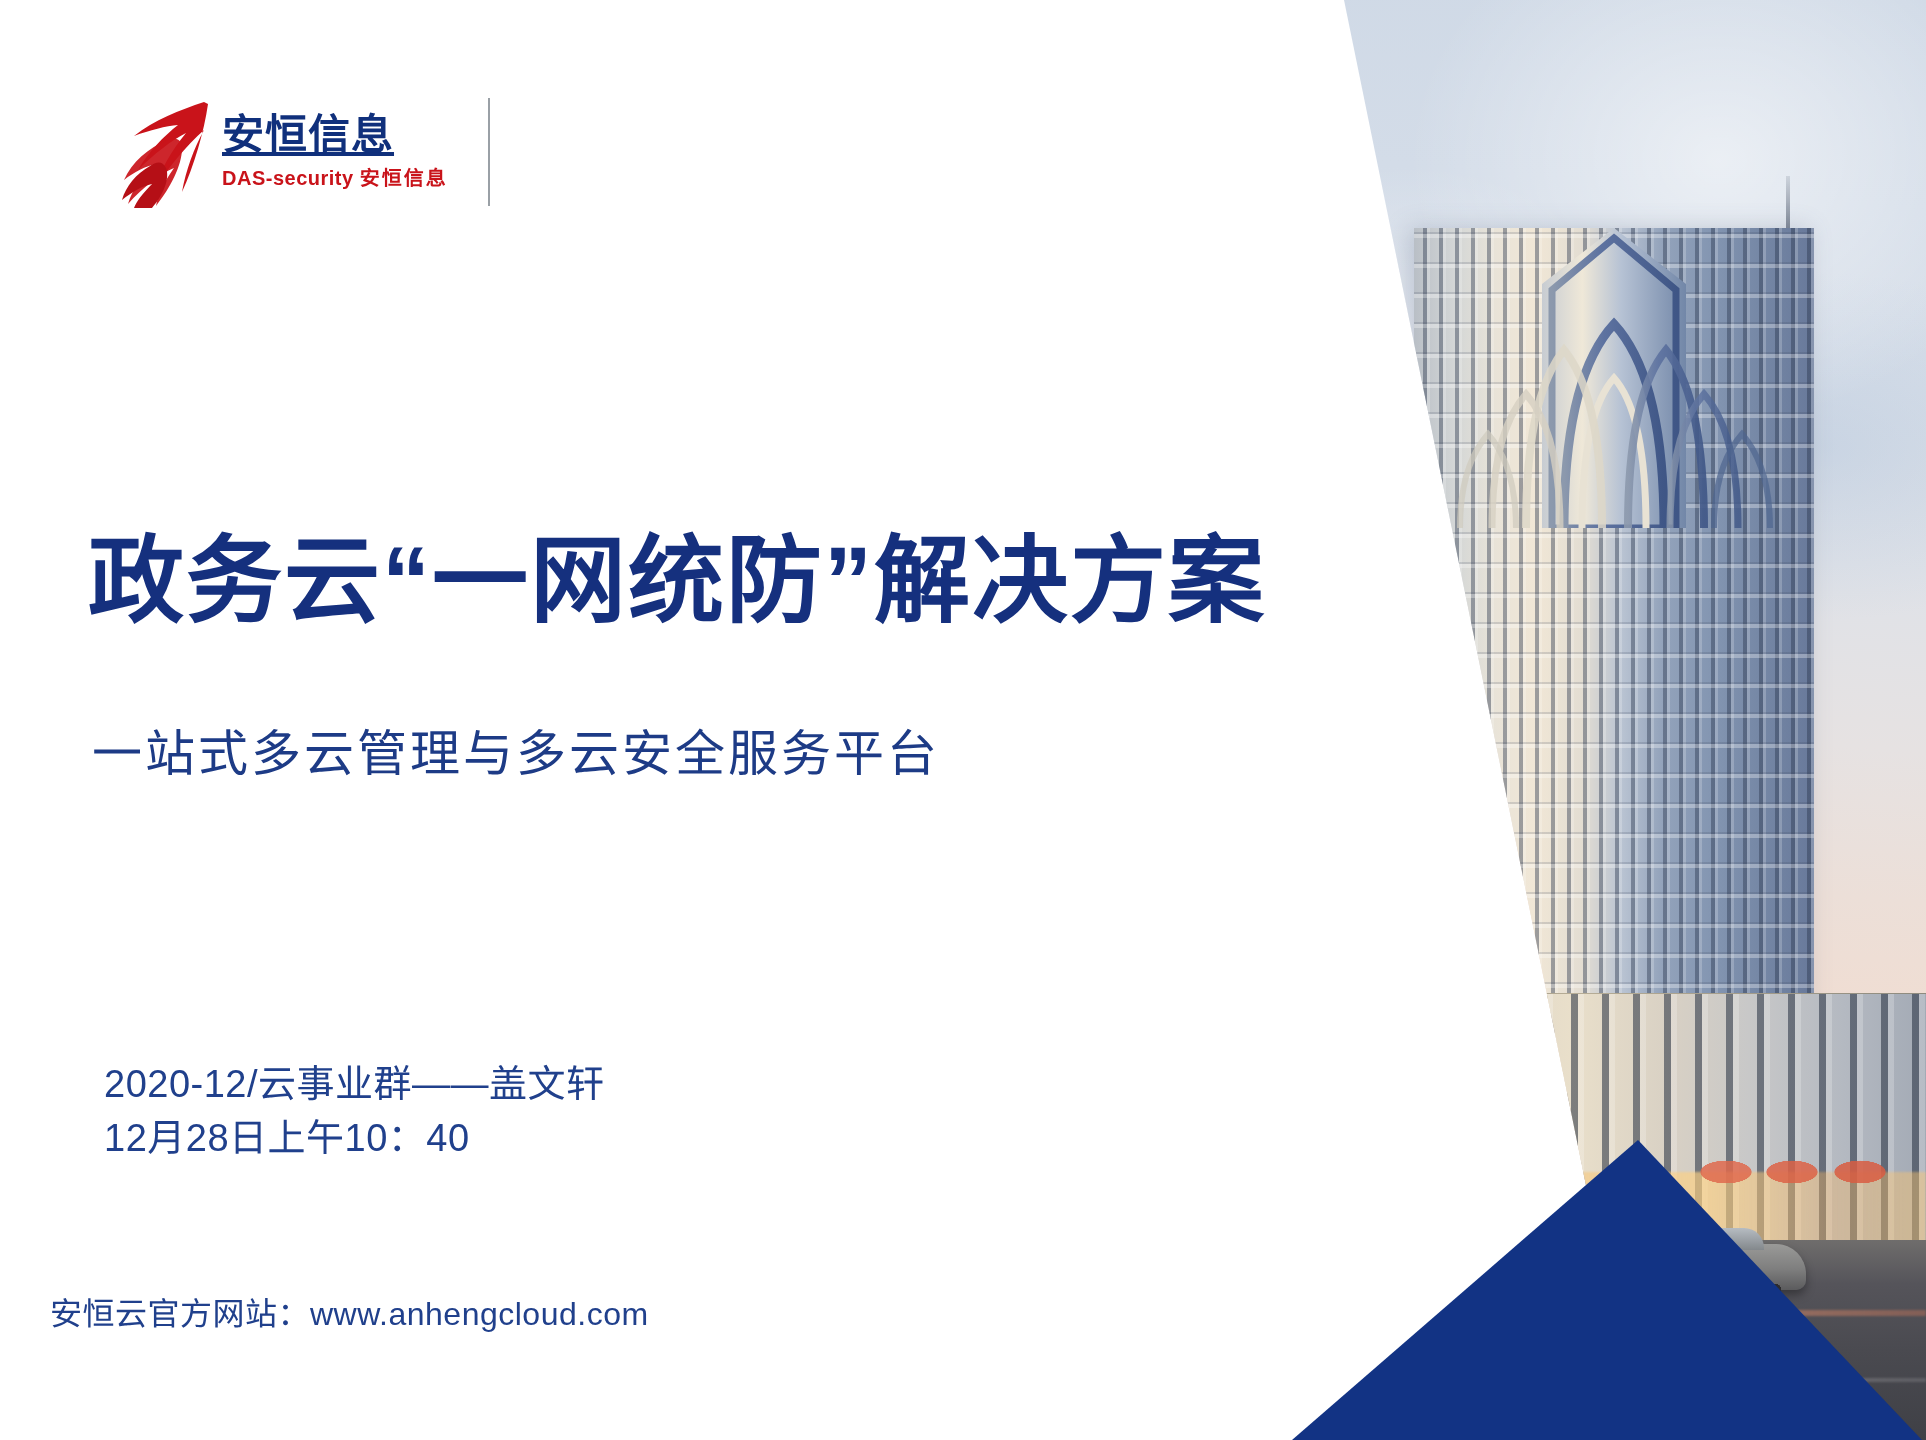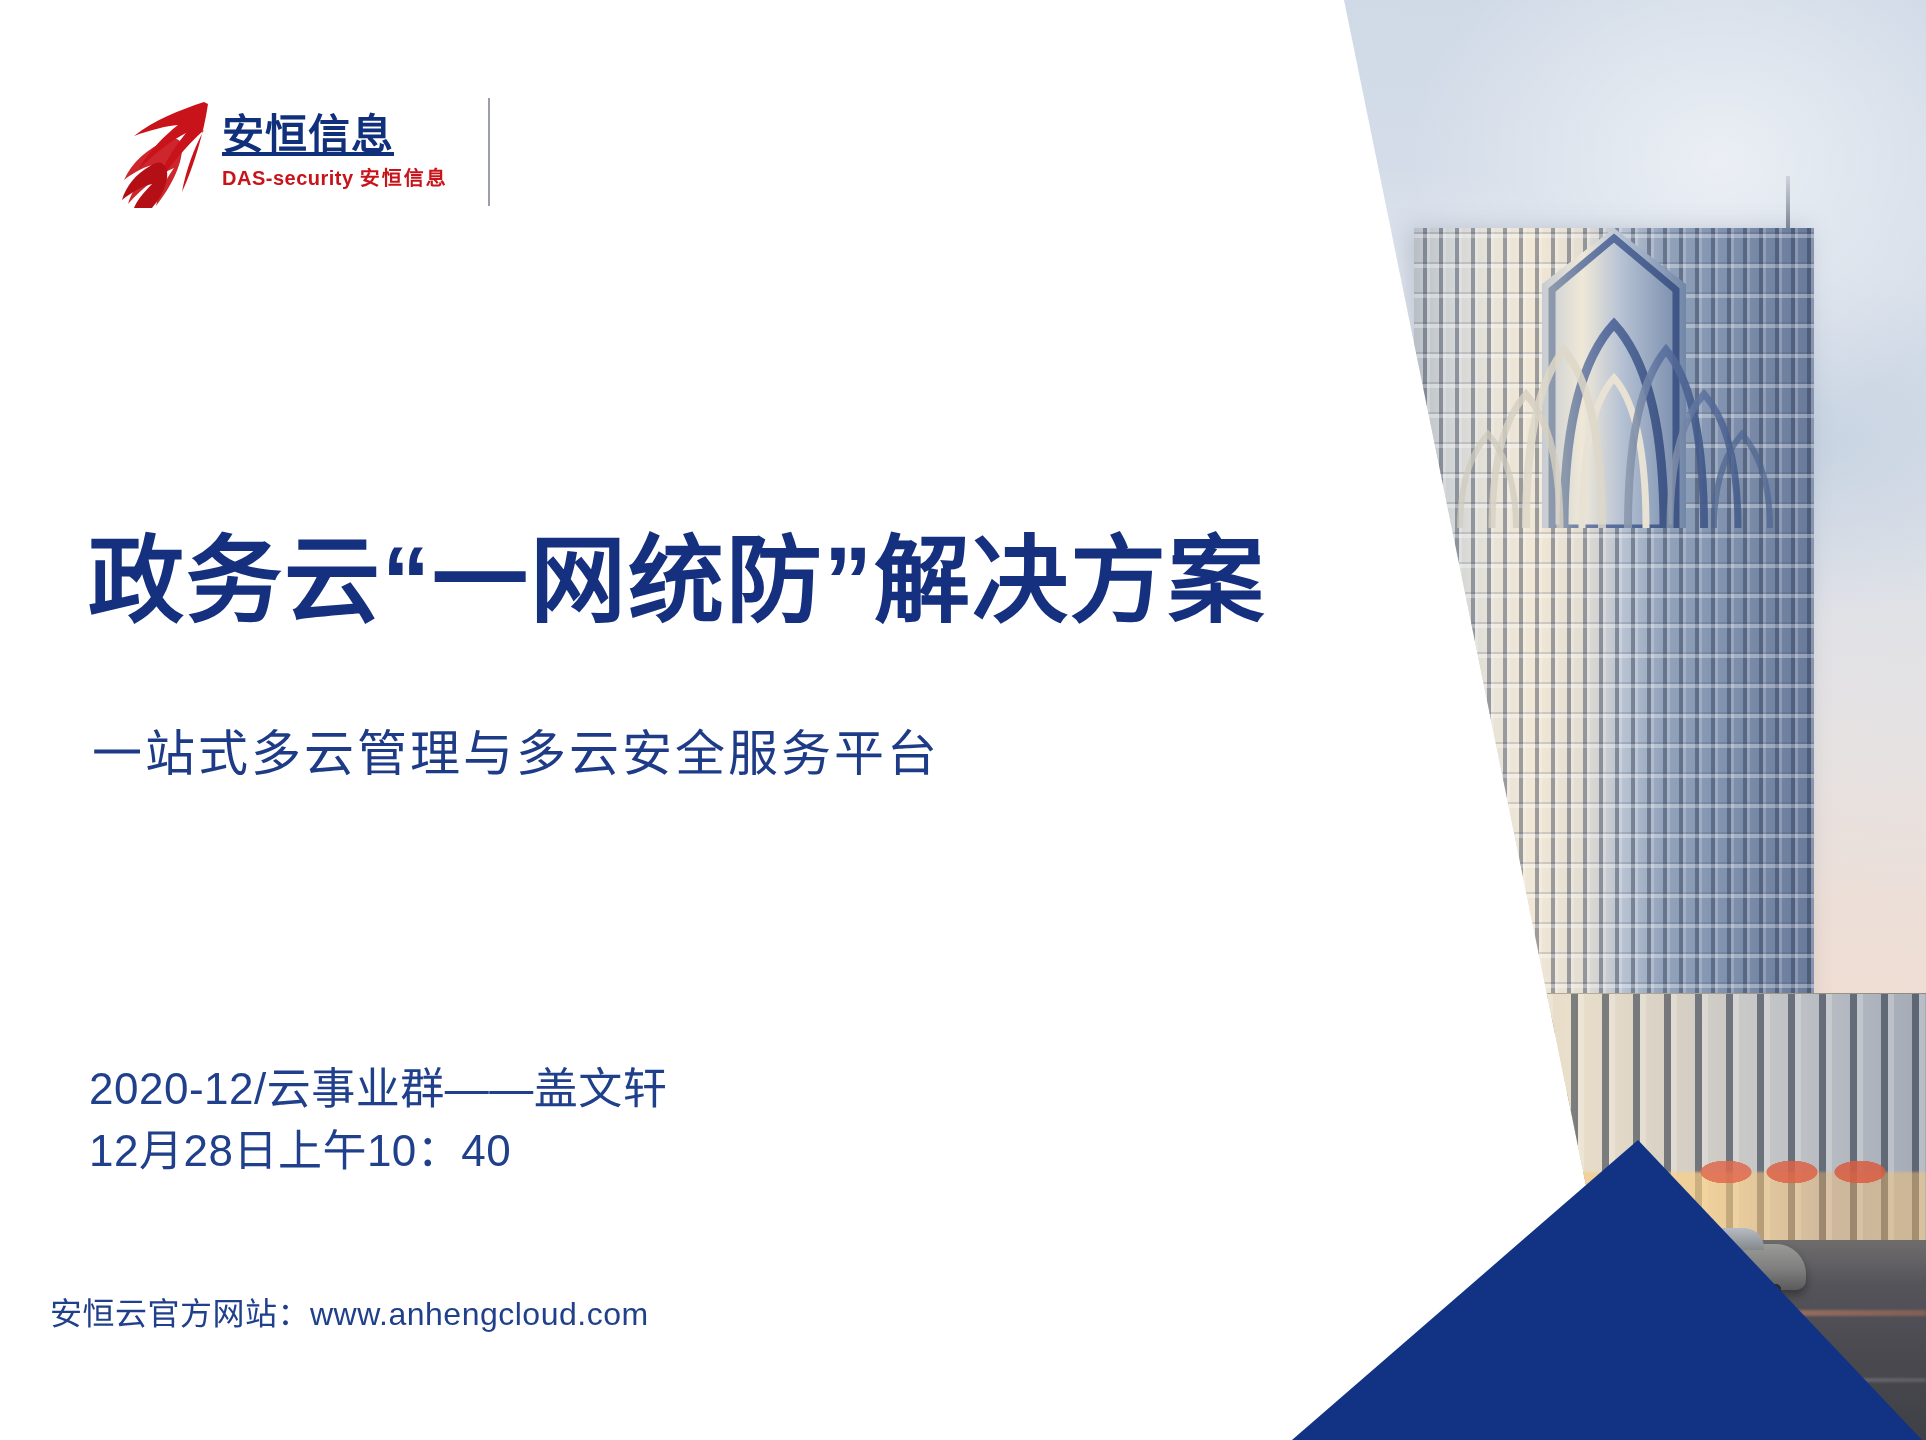--- a/index.html
+++ b/index.html
@@ -355,24 +355,24 @@
     color: #1d3b86;
     letter-spacing: 3px;
     line-height: 1.2;
     white-space: nowrap;
     margin-top: 30px;
   }
 
   
   .meta {
     position: absolute;
-    left: 89px;
+    left: 104px;
     top: 1058px;
     color: #20408c;
-    font-size: 44px;
+    font-size: 38px;
     line-height: 1.42;
     letter-spacing: 0.5px;
   }
   .meta div { white-space: nowrap; }
 
   
   .footer {
     position: absolute;
     left: 50px;
     top: 1288px;

